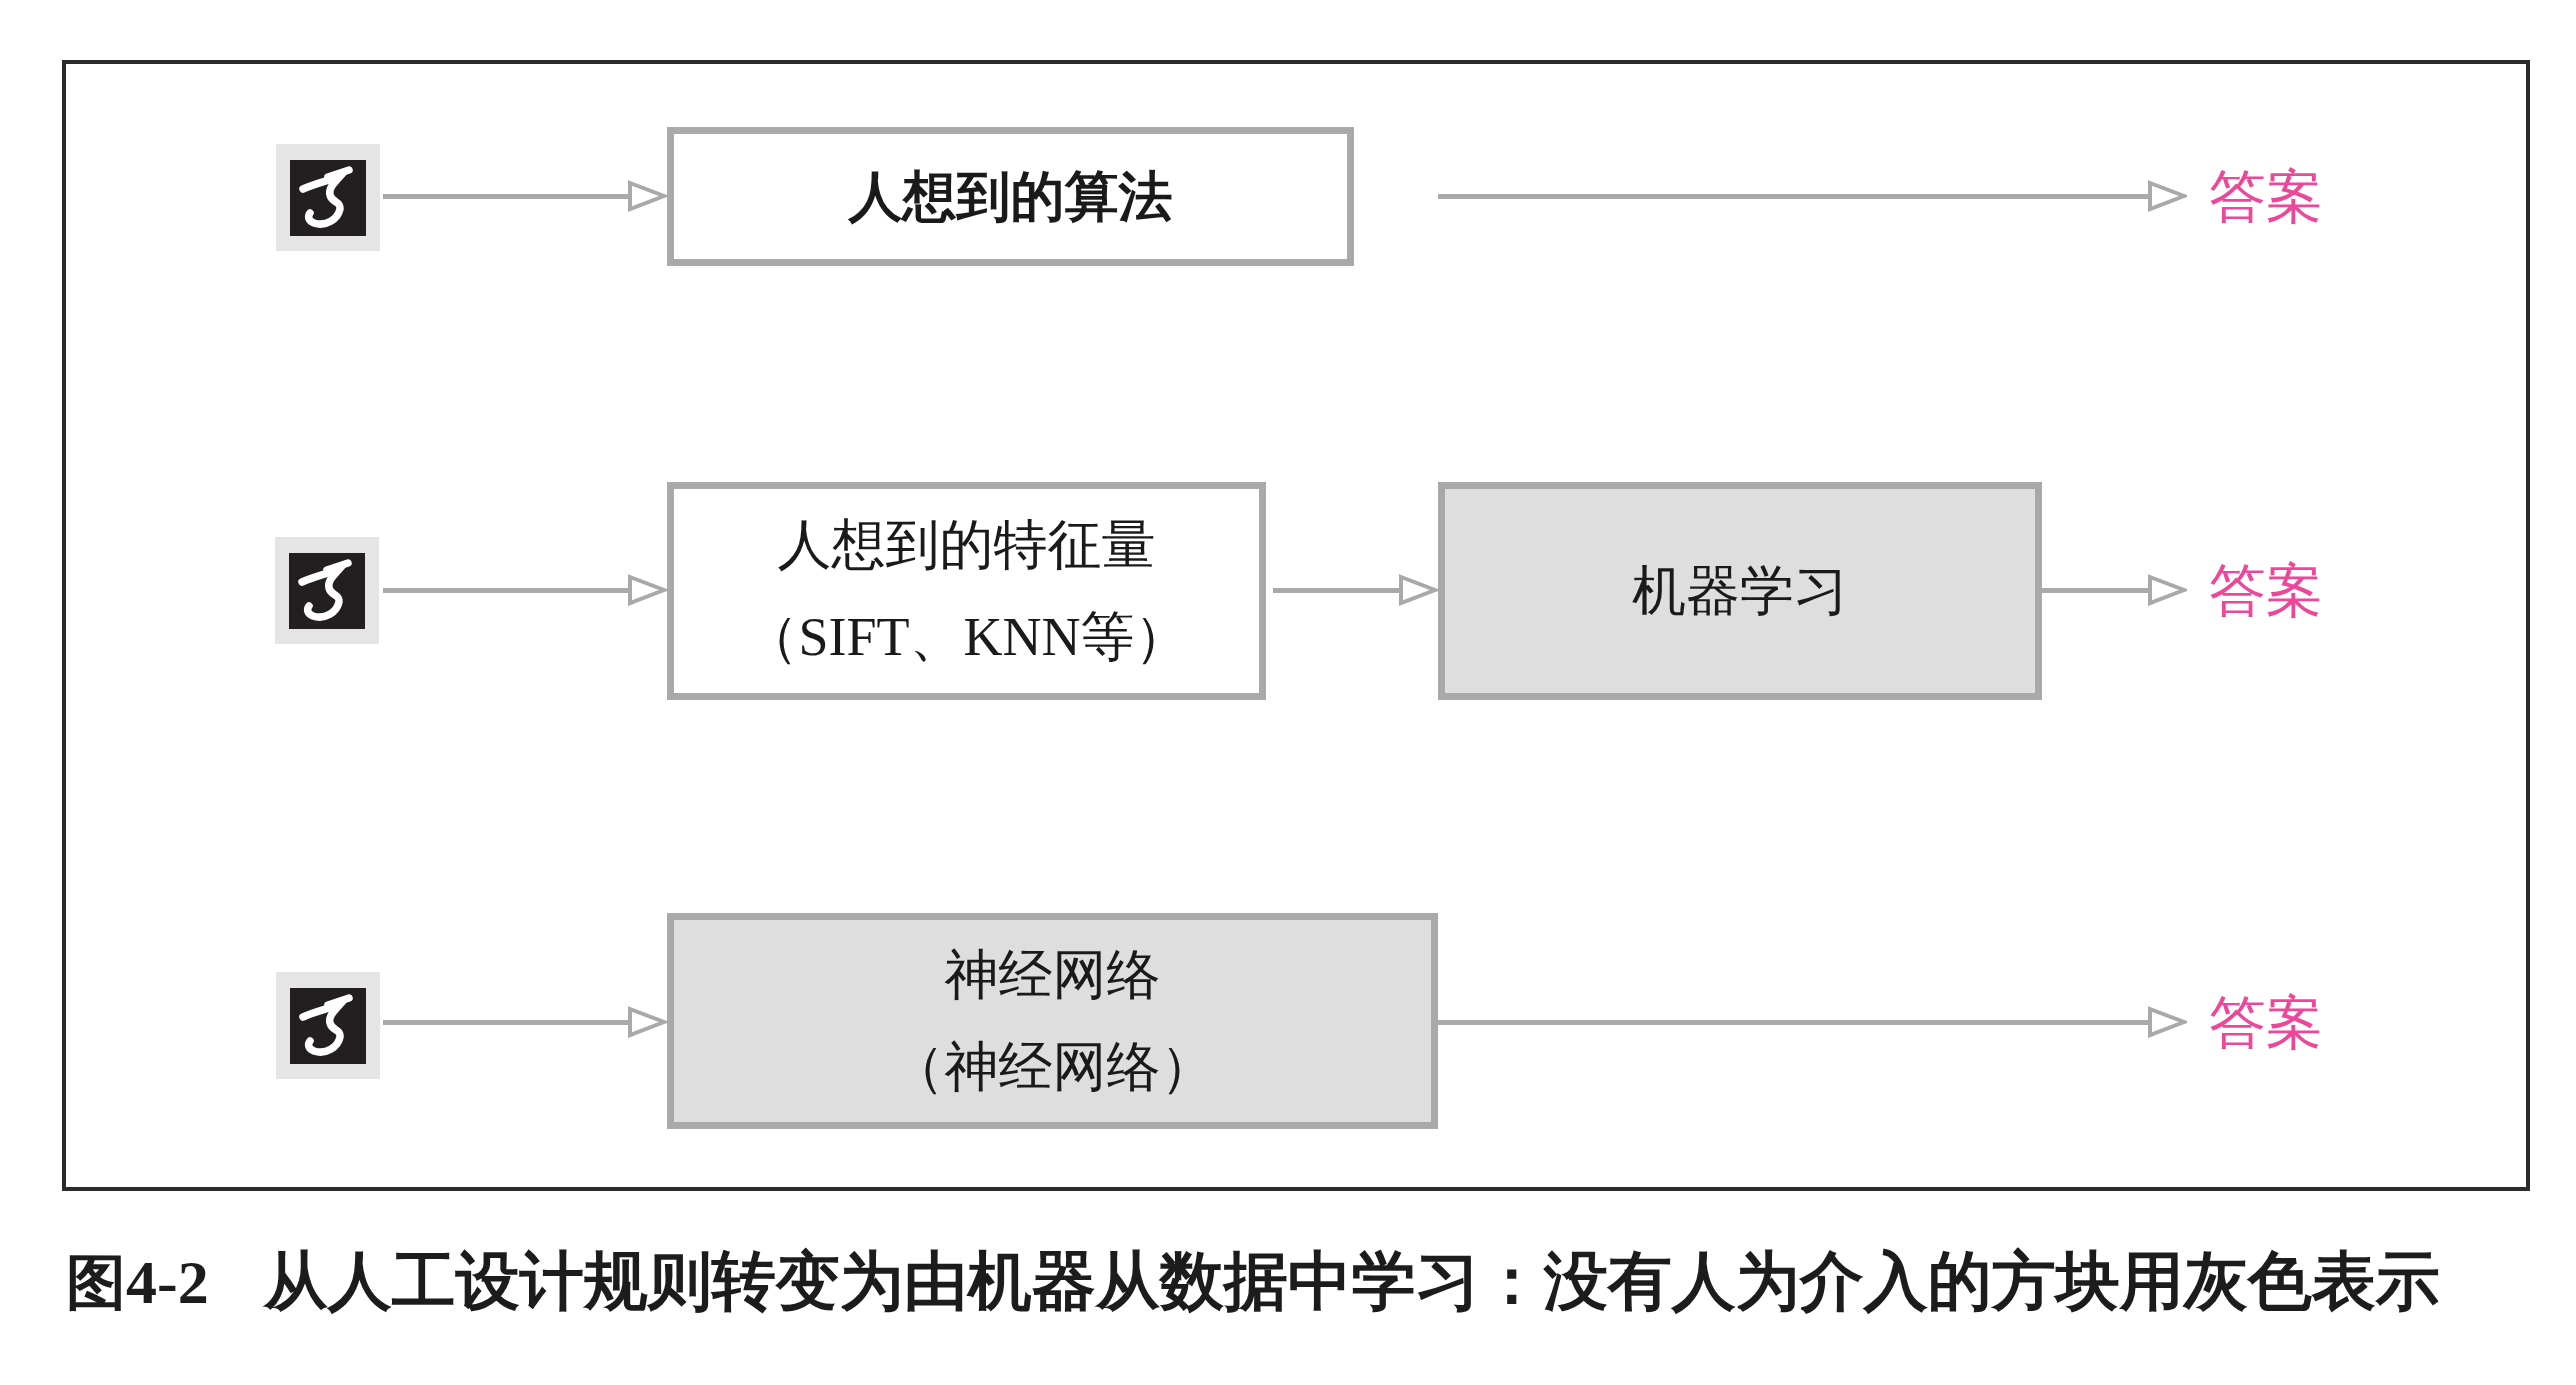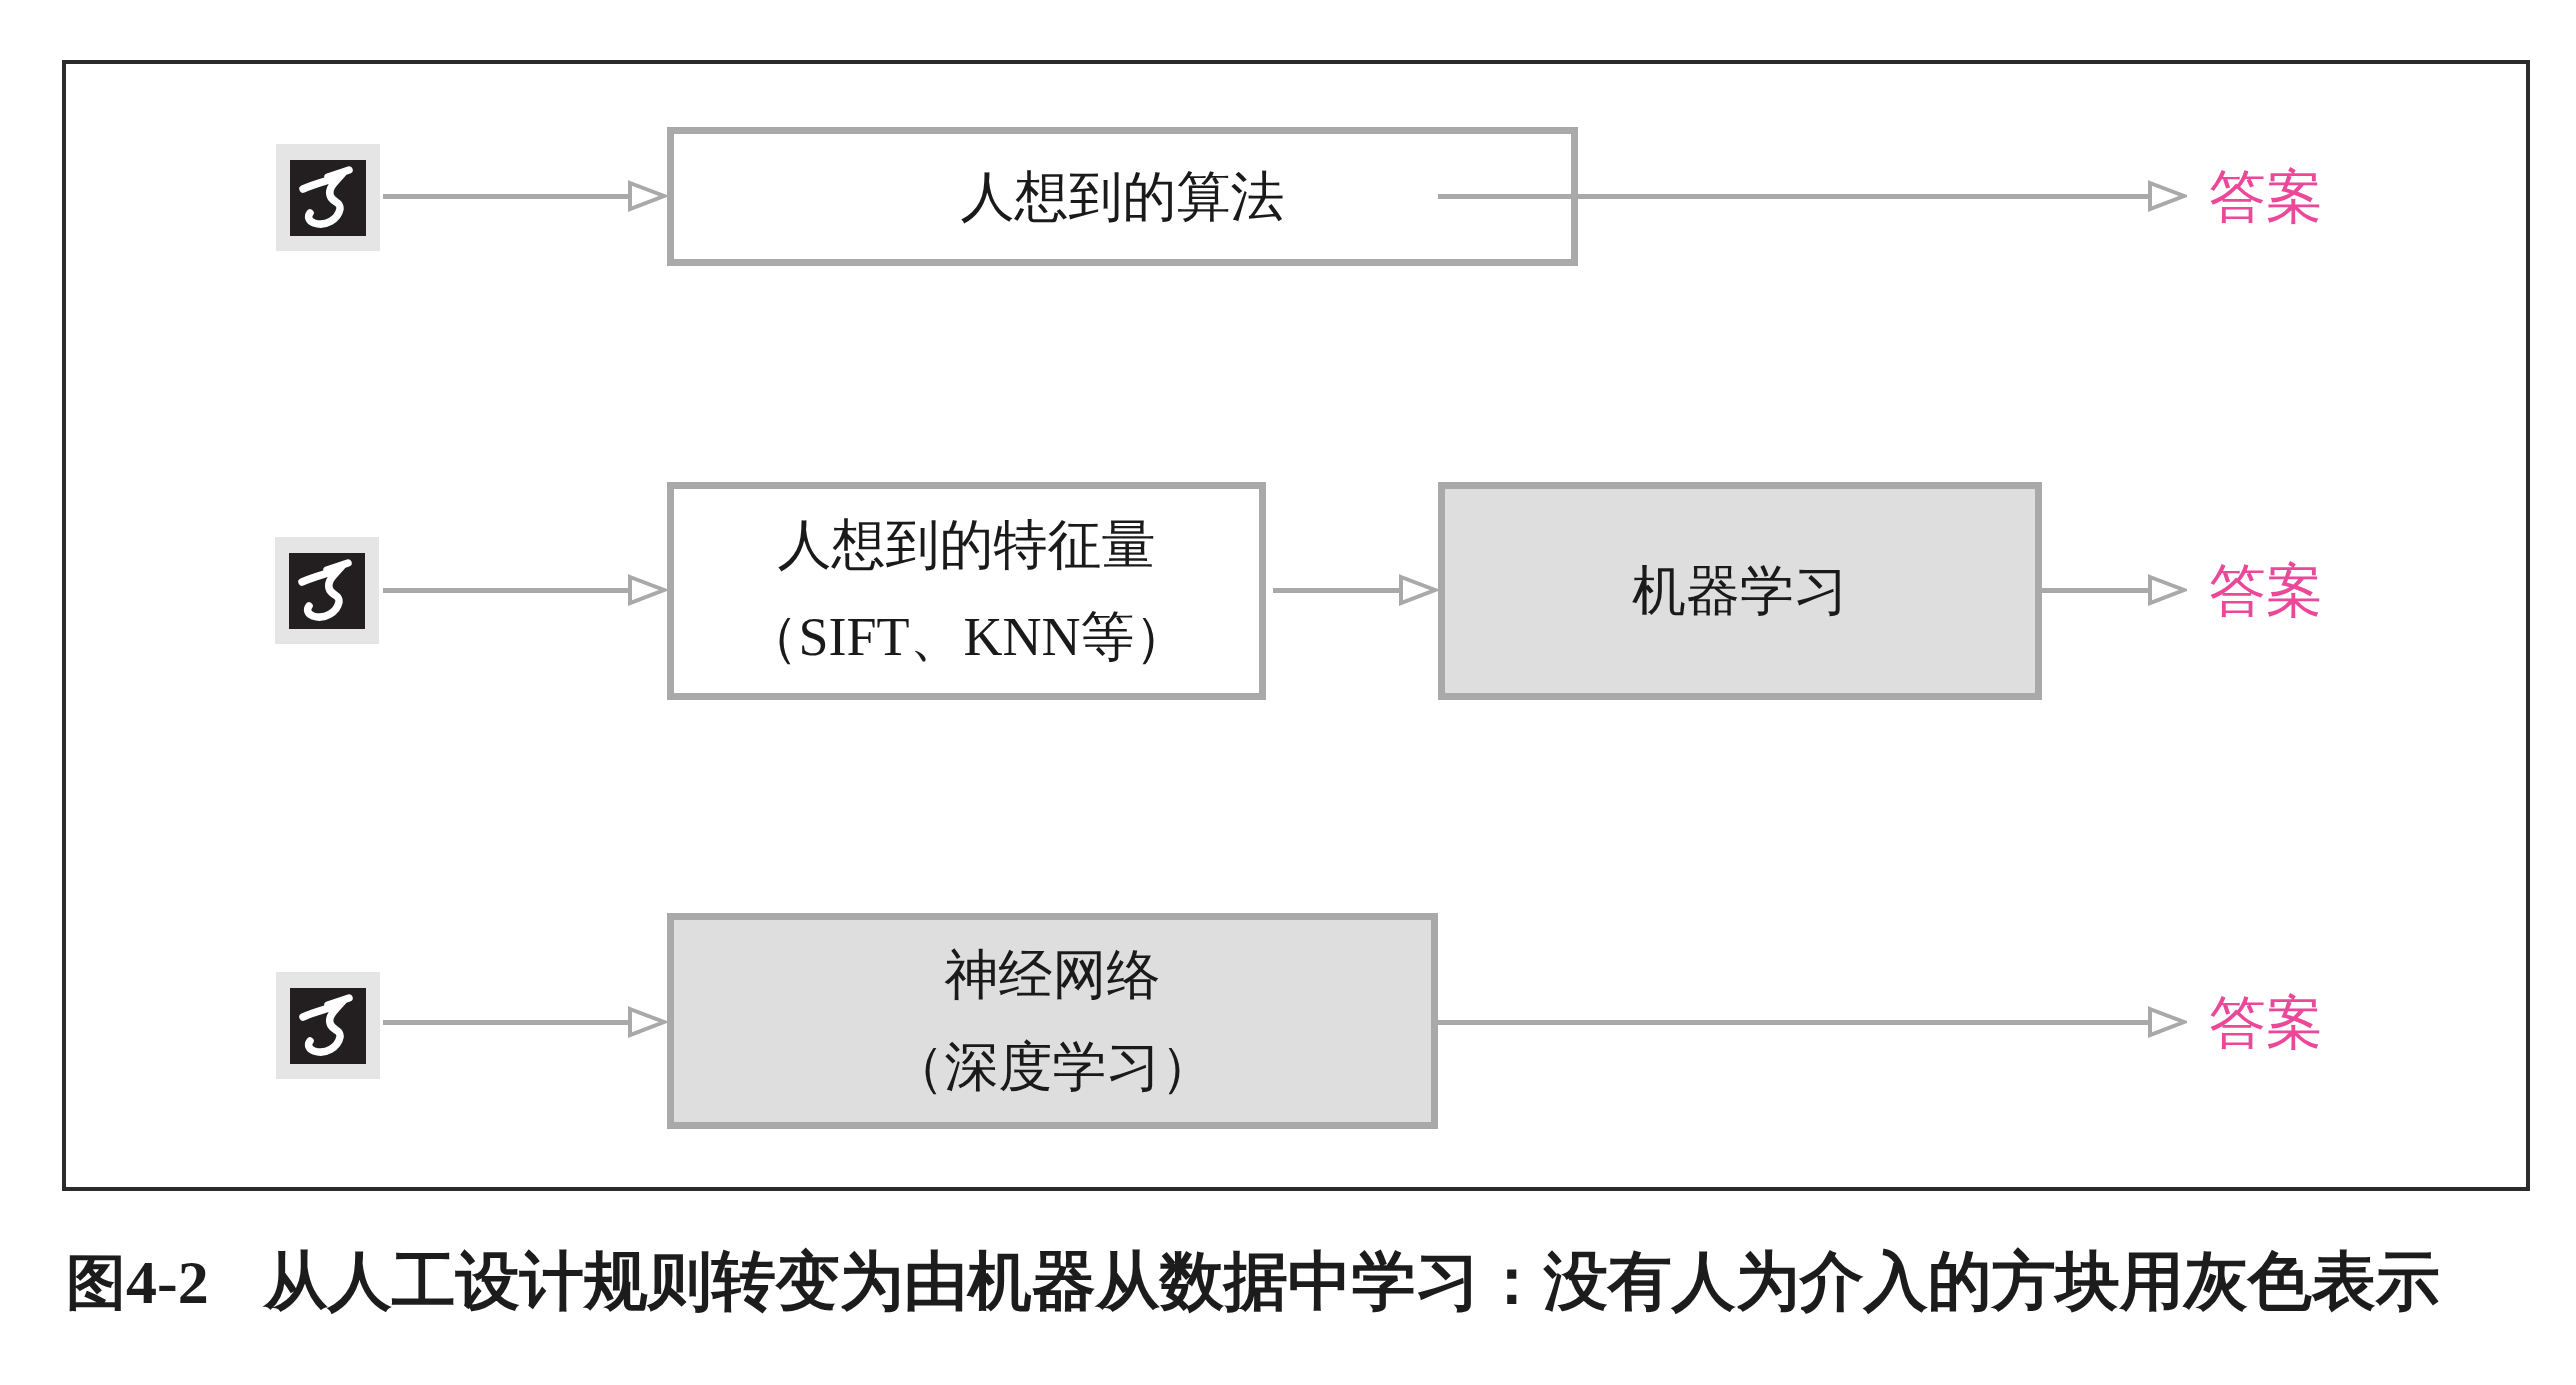--- a/index.html
+++ b/index.html
@@ -56,21 +56,21 @@
     </svg>
   </div>
 
   <div class="arrow" style="left:383px;top:180px;width:284px;">
     <i class="shaft"></i>
     <svg width="40" height="32" viewBox="0 0 40 32">
         <polygon points="3,3 37,16 3,29" fill="#ffffff" stroke="#a9a9a9" stroke-width="4"></polygon>
       </svg>
   </div>
 
-  <div class="fbox" style="left:667px;top:127px;width:911px;height:139px;">
+  <div class="fbox" style="left:667px;top:127px;width:687px;height:139px;font-weight:bold;">
     <span class="bline">人想到的算法</span>
   </div>
 
   <div class="arrow" style="left:1438px;top:180px;width:749px;">
     <i class="shaft"></i>
     <svg width="40" height="32" viewBox="0 0 40 32">
         <polygon points="3,3 37,16 3,29" fill="#ffffff" stroke="#a9a9a9" stroke-width="4"></polygon>
       </svg>
   </div>
 
@@ -132,21 +132,21 @@
 
   <div class="arrow" style="left:383px;top:1006px;width:284px;">
     <i class="shaft"></i>
     <svg width="40" height="32" viewBox="0 0 40 32">
         <polygon points="3,3 37,16 3,29" fill="#ffffff" stroke="#a9a9a9" stroke-width="4"></polygon>
       </svg>
   </div>
 
   <div class="fbox gray" style="left:667px;top:913px;width:771px;height:216px;">
     <span class="bline">神经网络</span>
-    <span class="bline">（深度学习）</span>
+    <span class="bline">（神经网络）</span>
   </div>
 
   <div class="arrow" style="left:1438px;top:1006px;width:749px;">
     <i class="shaft"></i>
     <svg width="40" height="32" viewBox="0 0 40 32">
         <polygon points="3,3 37,16 3,29" fill="#ffffff" stroke="#a9a9a9" stroke-width="4"></polygon>
       </svg>
   </div>
 
   <div class="answer" style="left:2209px;top:987px;">答案</div>

